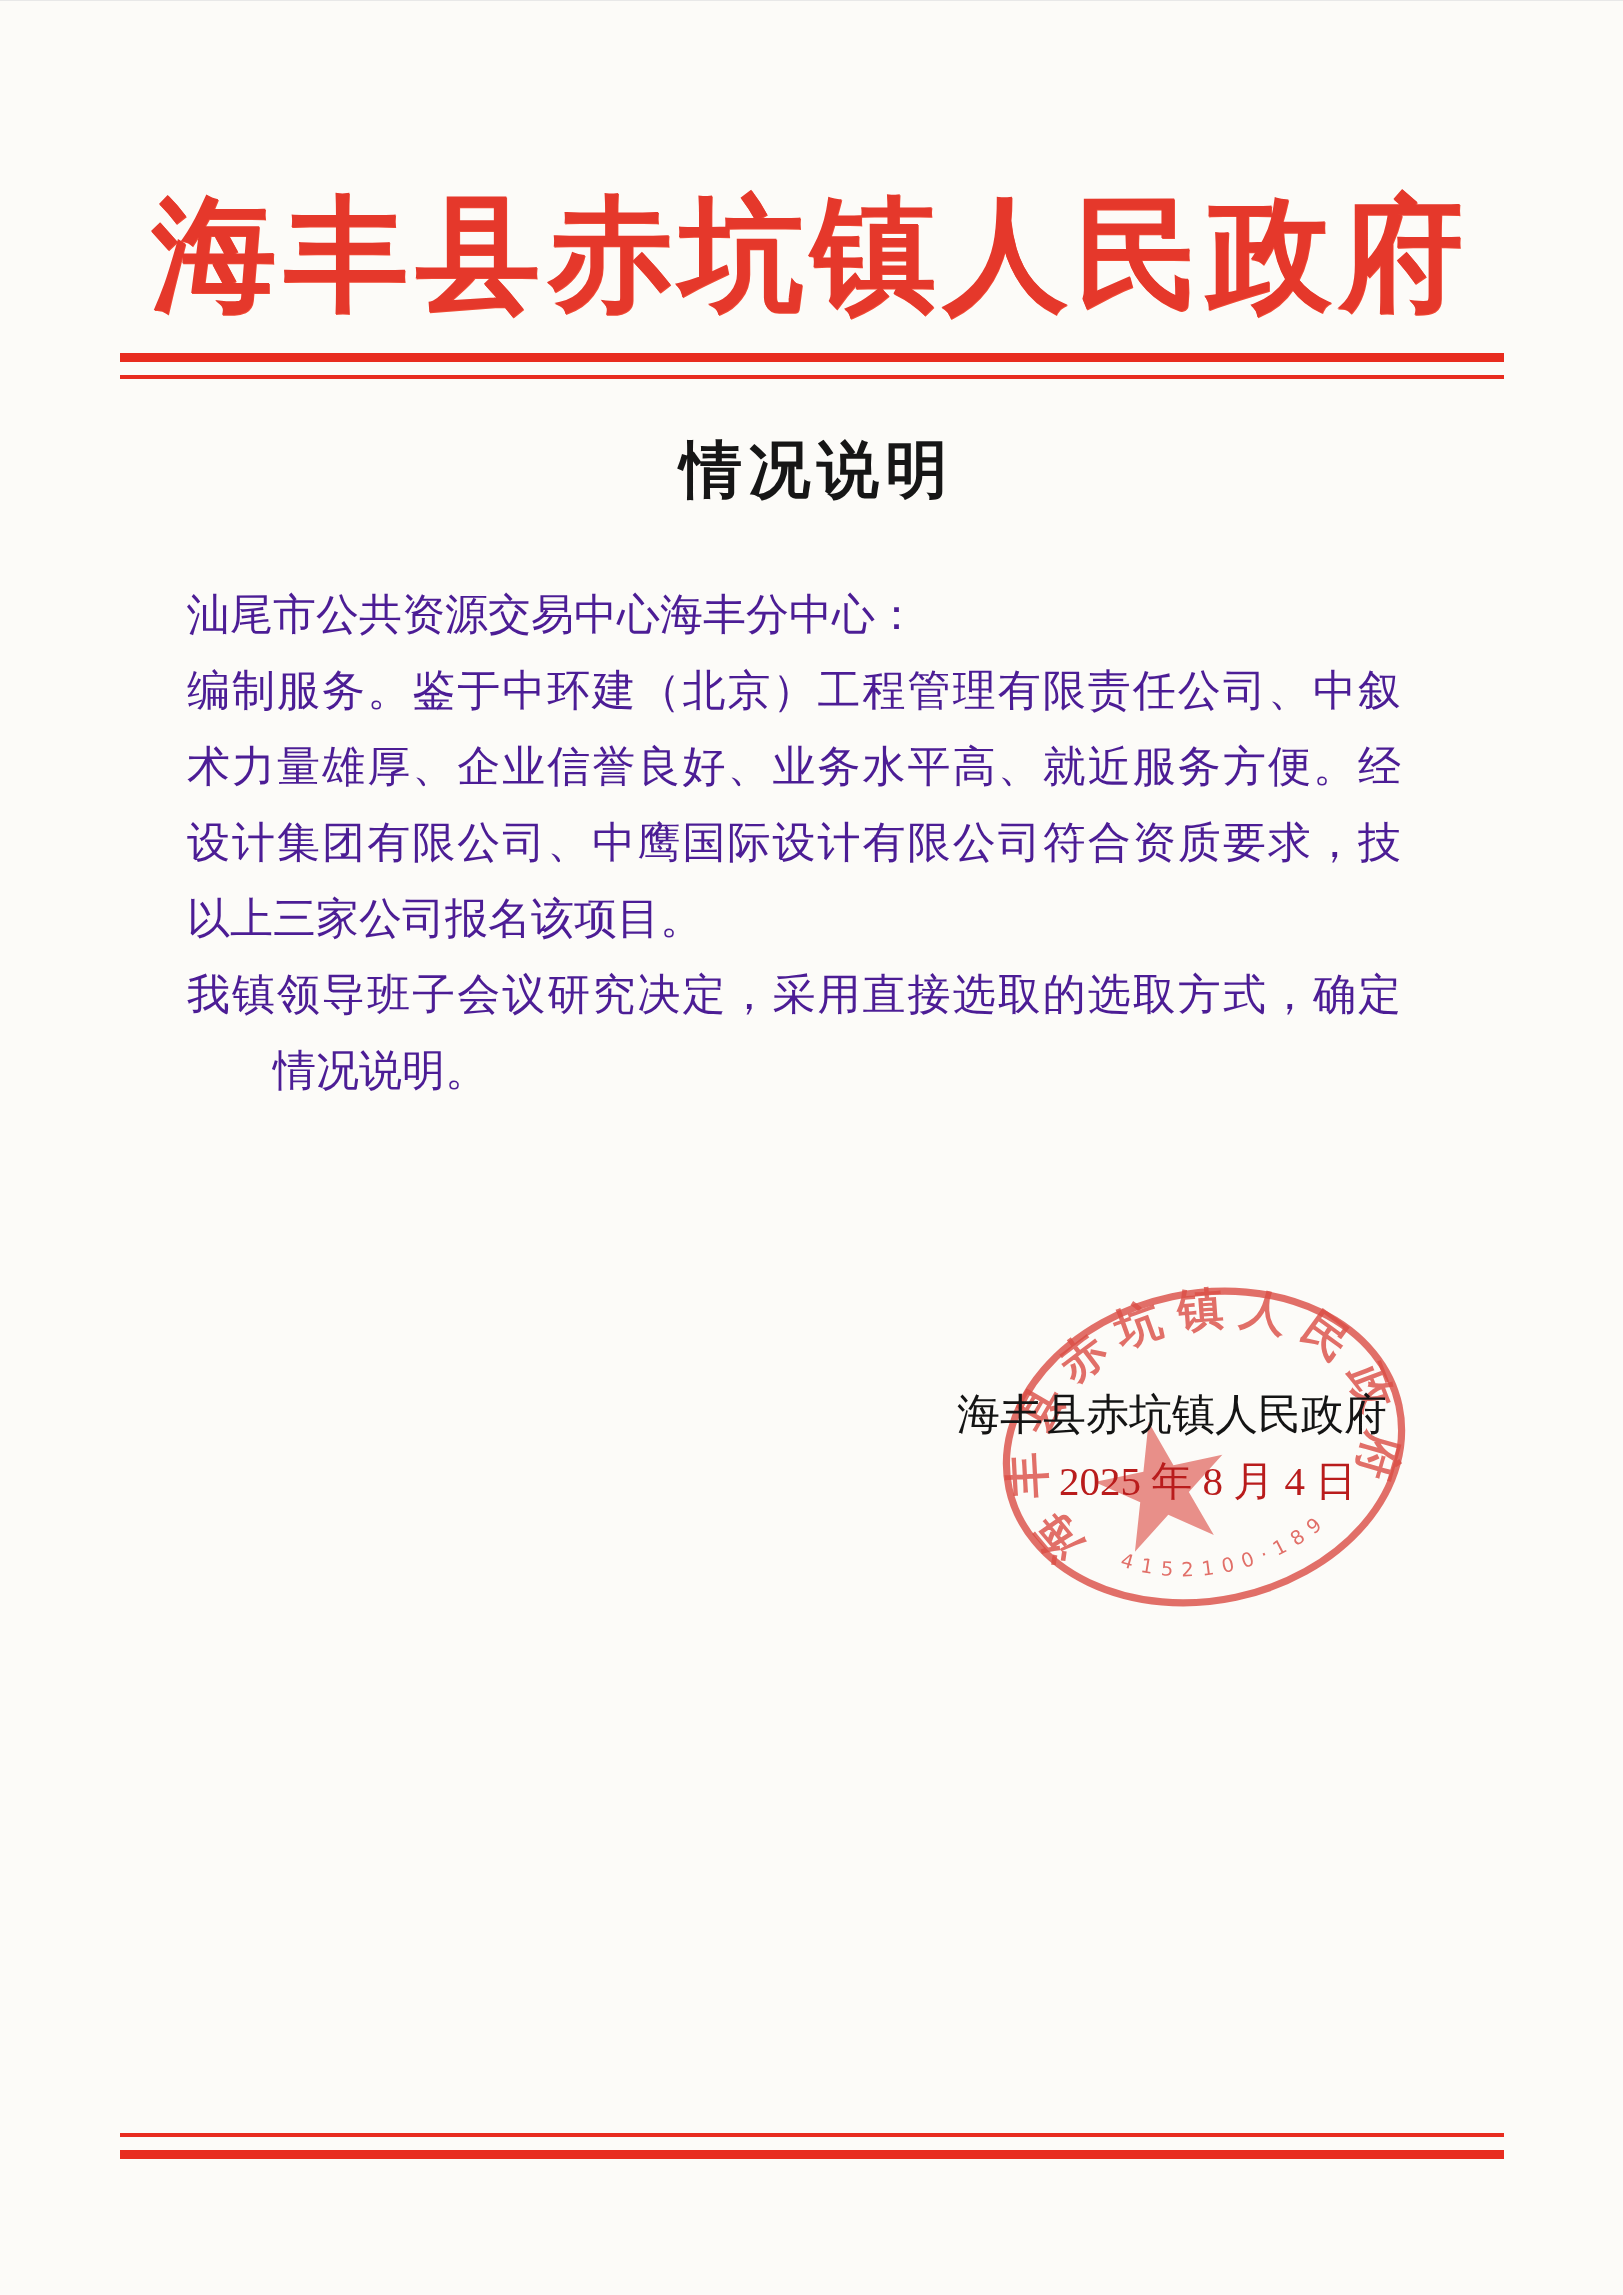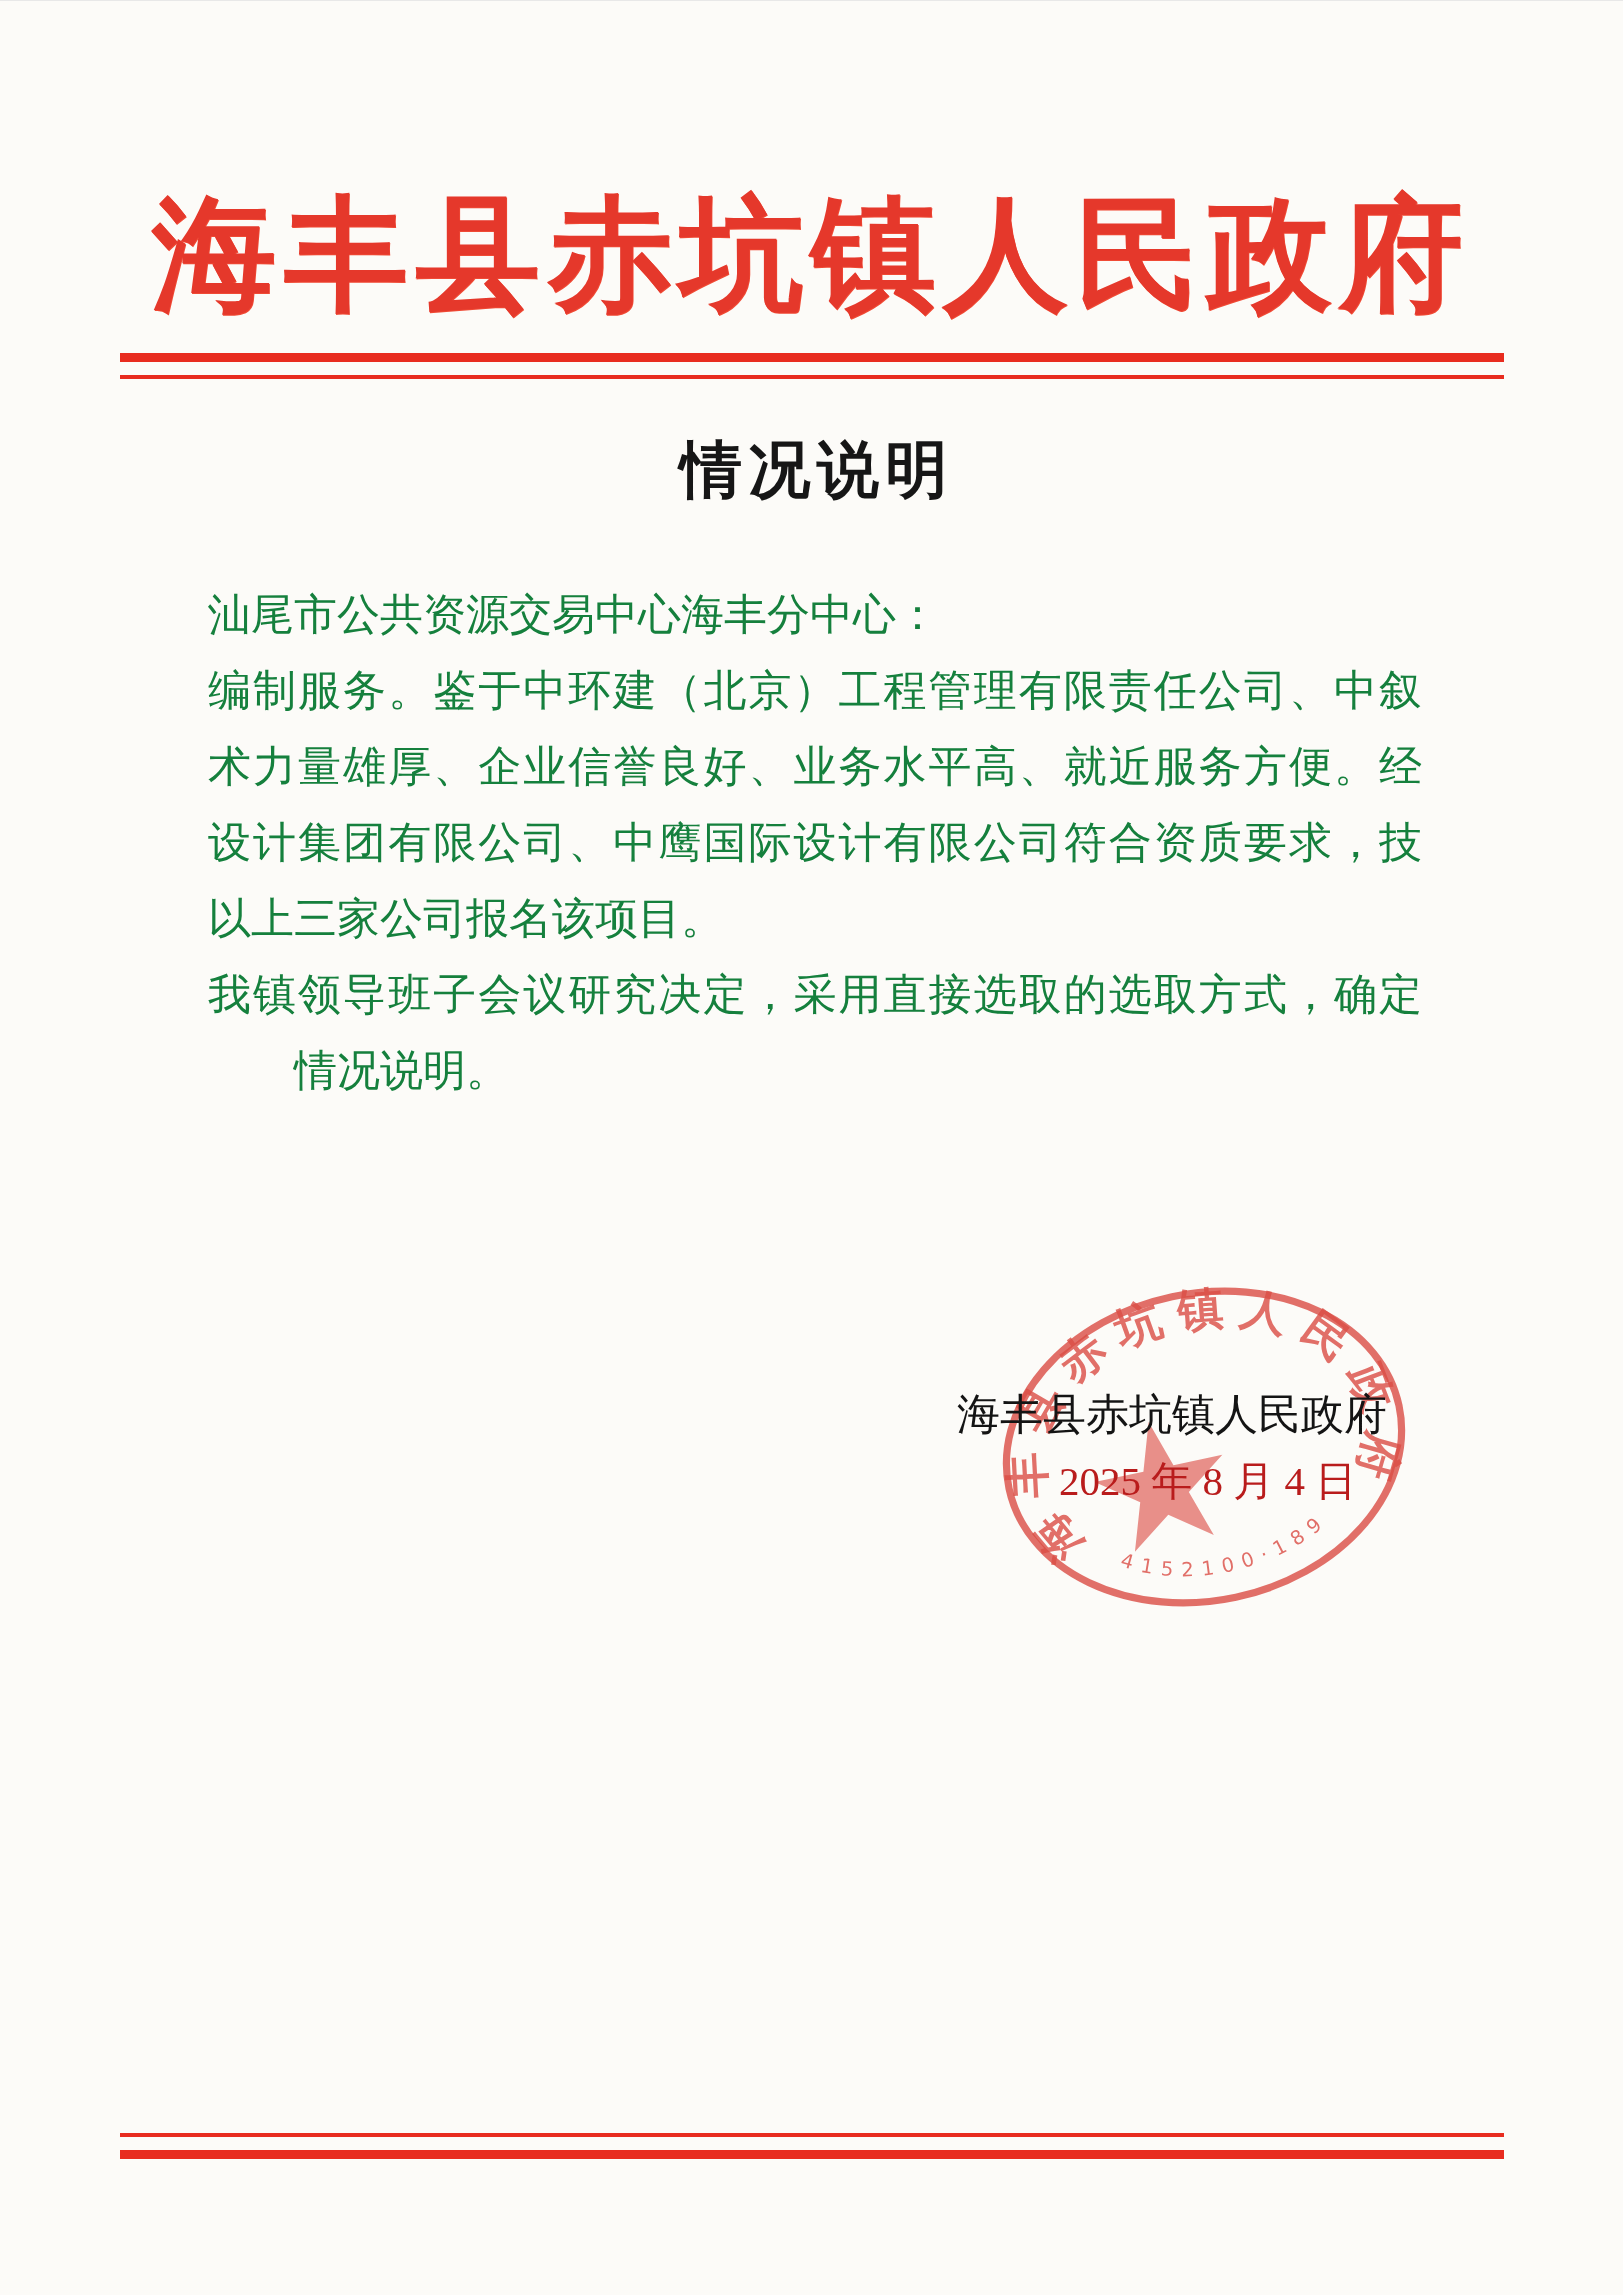--- a/index.html
+++ b/index.html
@@ -46,25 +46,25 @@
     font-size: 62px;
     letter-spacing: 6.5px;
     color: #161616;
     white-space: nowrap;
     padding-left: 11px;
   }
   
   .body-block {
     position: absolute;
     top: 576px;
-    left: 208px;
+    left: 187px;
     width: 1214px;
     font-size: 43px;
     line-height: 76px;
-    color: #15803d;
+    color: #4c1d95;
     font-family: "Liberation Serif", serif;
   }
   .body-line { width: 100%; }
   .jline { text-align: justify; text-align-last: justify; }
   .indent { text-indent: 2em; }
   
   .sig-org {
     position: absolute;
     top: 1386px;
     left: 957px;

